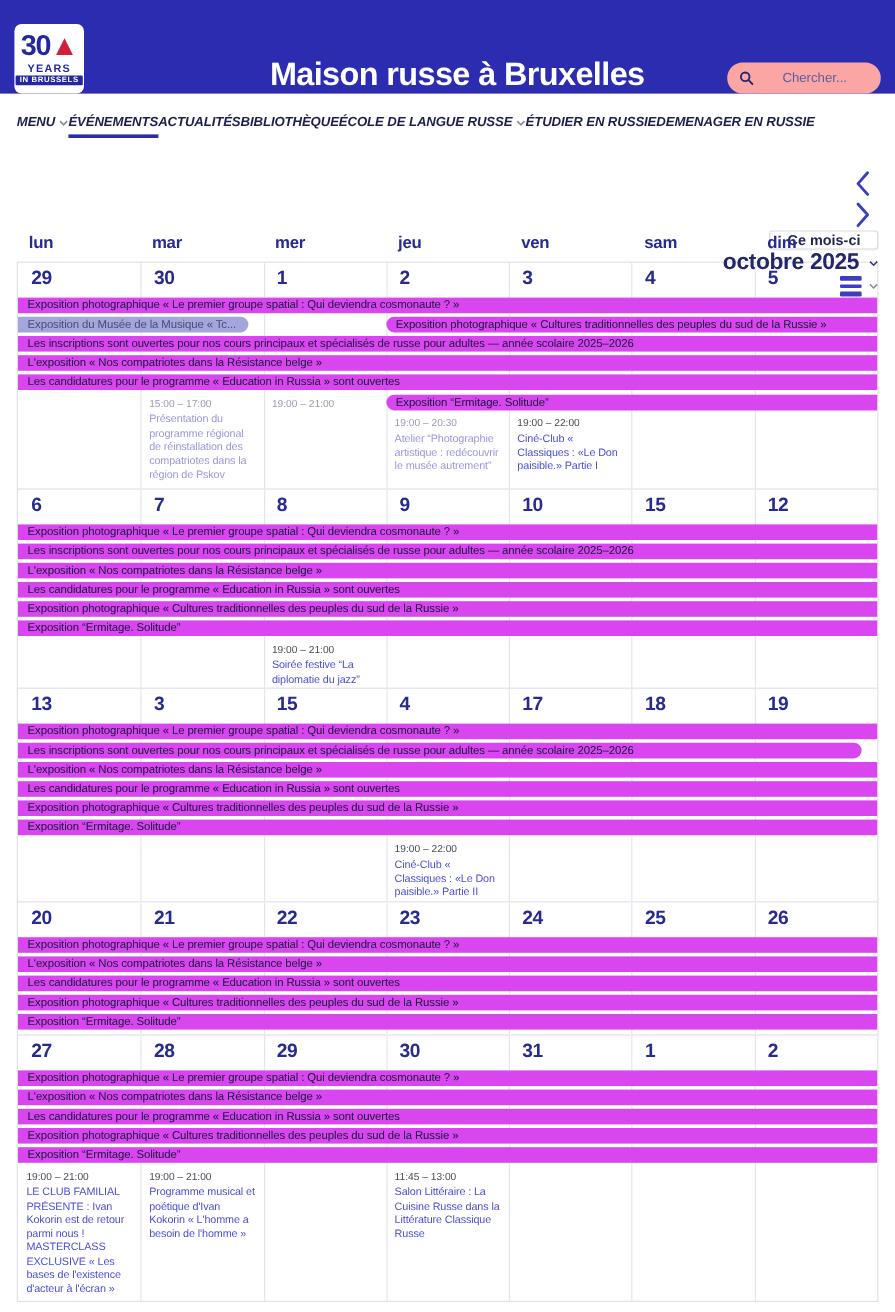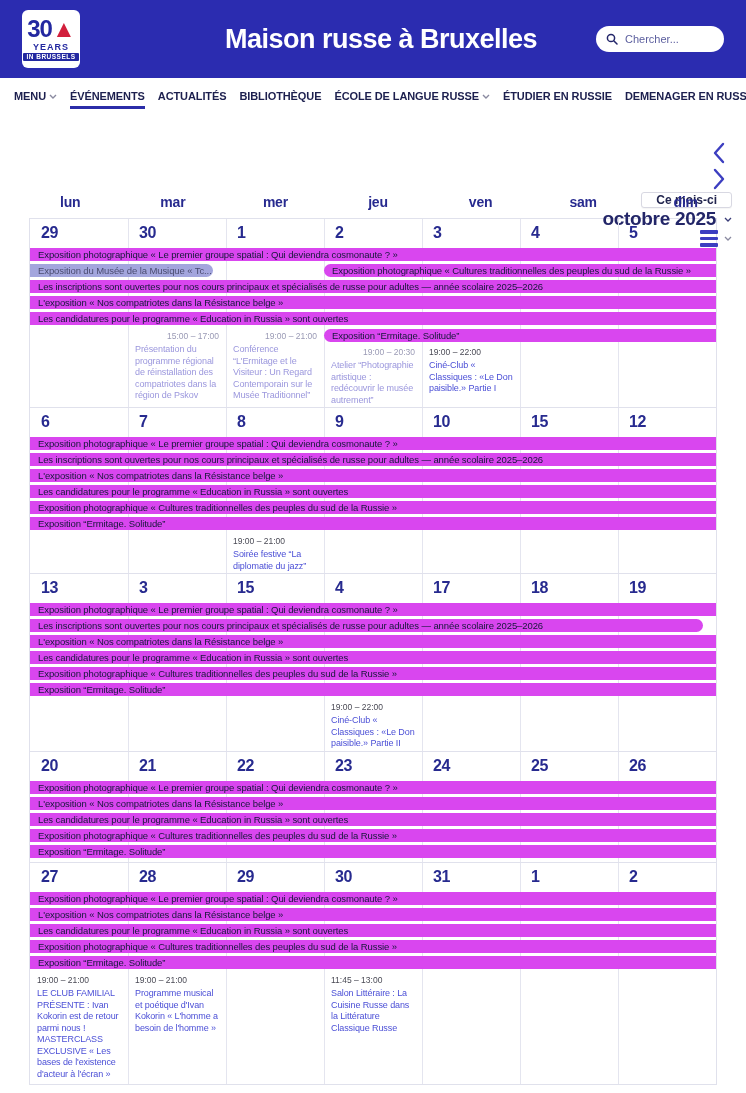--- a/index.html
+++ b/index.html
@@ -7,52 +7,52 @@
   body {
     font-family:"Liberation Sans", sans-serif;
     background:#ffffff;
     color:#22254f;
     width:746px; height:1093px; overflow:hidden;
   }
 
   
   .site-header{
     height:78px; background:#2b2cb0;
-    display:flex; align-items:center; position:relative;
-    padding:0 22px;
+    display:flex; align-items:flex-end; position:relative;
+    padding:0 12px;
   }
   .logo-box{
     width:58px; height:58px; background:#ffffff; border-radius:6px;
     display:flex; flex-direction:column; align-items:center; justify-content:center;
     color:#2328a0; font-weight:bold; line-height:1; flex:0 0 auto;
   }
   .logo-30{ font-size:24px; letter-spacing:-1px; }
   .logo-30 .accent{ color:#d21f3c; }
   .logo-years{ font-size:9px; letter-spacing:1px; margin-top:2px; }
   .logo-inb{ font-size:6.5px; letter-spacing:.5px; margin-top:1px; background:#2328a0; color:#fff; padding:1px 3px; border-radius:1px;}
   .site-title{
     position:absolute; left:16px; right:0; text-align:center;
     color:#ffffff; font-size:27px; font-weight:bold; letter-spacing:-0.5px;
     pointer-events:none;
   }
   .search-pill{
-    margin-left:auto; width:128px; height:26px; background:#ffffff;
-    border-radius:13px; display:flex; align-items:center; padding:0 10px; gap:7px;
+    margin-left:auto; width:128px; height:26px; background:#fca5a5;
+    border-radius:13px; display:flex; align-items:center; padding:0 10px; gap:24px;
   }
   .search-pill svg{ flex:0 0 auto; }
   .search-pill input{
     border:none; outline:none; background:transparent; width:100%;
     font-size:11px; color:#2a2d6e; font-family:"Liberation Sans", sans-serif;
   }
   .search-pill input::placeholder{ color:#5b5e9e; }
 
   
   .nav-bar{
-    height:37px; background:#ffffff; display:flex; align-items:center;
-    padding:0 14px; gap:13px; white-space:nowrap;
+    height:37px; background:#ffffff; display:flex; align-items:flex-end;
+    padding:0 14px; white-space:nowrap;font-style:italic;
   }
   .nav-item{
     font-size:11px; font-weight:bold; color:#1c1f4e; letter-spacing:-0.1px;
     display:inline-flex; align-items:center; gap:3px; padding:6px 0 4px 0;
     border-bottom:3px solid transparent; cursor:pointer;
   }
   .nav-item.active{ border-bottom-color:#2b2da8; color:#1c1f4e; }
   .chev{ width:8px; height:5px; display:inline-block; }
 
   
@@ -69,30 +69,30 @@
   .month-label{
     margin-left:22px; font-size:19px; font-weight:bold; color:#232668;
     letter-spacing:-0.3px; display:flex; align-items:center; gap:8px; cursor:pointer;
   }
   .view-menu{ margin-left:auto; display:flex; align-items:center; gap:6px; cursor:pointer; }
   .burger{ display:flex; flex-direction:column; gap:3px; }
   .burger span{ width:18px; height:3.5px; background:#3c3ec0; border-radius:1px; display:block;}
 
   
   .day-headers{
-    margin:18px 14px 0 14px; display:grid; grid-template-columns:repeat(7,1fr);text-align:center;
+    margin:18px 14px 0 14px; display:grid; grid-template-columns:repeat(7,1fr);
   }
   .day-headers .dh{
     font-size:14px; font-weight:bold; color:#272a8f; padding:4px 0 8px 10px;
     letter-spacing:-0.2px;
   }
 
   
   .cal-table{
-    margin:0 29px; border:1px solid #e0e1ec; border-top:1px solid #e0e1ec;
+    margin:0 14px; border:1px solid #e0e1ec; border-top:1px solid #e0e1ec;
   }
   .week{ position:relative; border-top:1px solid #e0e1ec; }
   .week:first-child{ border-top:none; }
   .week:nth-child(1){ min-height:188px; }
   .week:nth-child(2){ min-height:166px; }
   .week:nth-child(3){ min-height:178px; }
   .week:nth-child(4){ min-height:110px; }
   .week:nth-child(5){ min-height:222px; }
   .vline{ position:absolute; top:0; bottom:0; width:1px; background:#e4e5ef; z-index:0;}
   .dates-row{ display:grid; grid-template-columns:repeat(7,1fr); position:relative; z-index:1;}
@@ -116,21 +116,21 @@
   .bar.rl{ border-top-left-radius:7px; border-bottom-left-radius:7px; }
   .bar.rr{ border-top-right-radius:7px; border-bottom-right-radius:7px; margin-right:13px; }
   .events-area{
     display:grid; grid-template-columns:repeat(7,1fr); position:relative; z-index:1;
     margin-top:1px;
   }
   .events-area.has-bar{ grid-template-rows:16px auto; }
   .timed-event{ padding:2px 7px 0 7px; cursor:pointer; }
   .te-time{ font-size:8.5px; color:#4a4a55; margin-bottom:3px; letter-spacing:0; }
   .te-title{ font-size:9px; line-height:11.5px; color:#4b4fd6; letter-spacing:-0.1px; }
-  .timed-event.past .te-time{ color:#9a9ab5;text-align:right; }
+  .timed-event.past .te-time{ color:#9a9ab5; }
   .timed-event.past .te-title{ color:#9b97dd; }
 </style>
 </head>
 <body>
 
 <header class="site-header">
   <div class="logo-box">
     <div class="logo-30"><span>30</span><span class="accent">▲</span></div>
     <div class="logo-years">YEARS</div>
     <div class="logo-inb">IN BRUSSELS</div>
@@ -270,21 +270,20 @@
       <div class="events-area has-bar">
         <div class="bar rl" style="grid-area: 1 / 4 / auto / span 4;">
           <span class="bar-label">Exposition “Ermitage. Solitude”</span>
         </div>
         <div class="timed-event past" style="grid-area: 1 / 2 / span 2;">
           <div class="te-time">15:00 – 17:00</div>
           <div class="te-title">Présentation du programme régional de réinstallation des compatriotes dans la région de Pskov</div>
         </div>
         <div class="timed-event past" style="grid-area: 1 / 3 / span 2;">
           <div class="te-time">19:00 – 21:00</div>
-          <div class="te-title">Conférence “L'Ermitage et le Visiteur : Un Regard Contemporain sur le Musée Traditionnel”</div>
         </div>
         <div class="timed-event past" style="grid-area: 2 / 4;">
           <div class="te-time">19:00 – 20:30</div>
           <div class="te-title">Atelier “Photographie artistique : redécouvrir le musée autrement”</div>
         </div>
         <div class="timed-event" style="grid-area: 2 / 5;">
           <div class="te-time">19:00 – 22:00</div>
           <div class="te-title">Ciné-Club « Classiques : «Le Don paisible.» Partie I</div>
         </div>
       </div>

